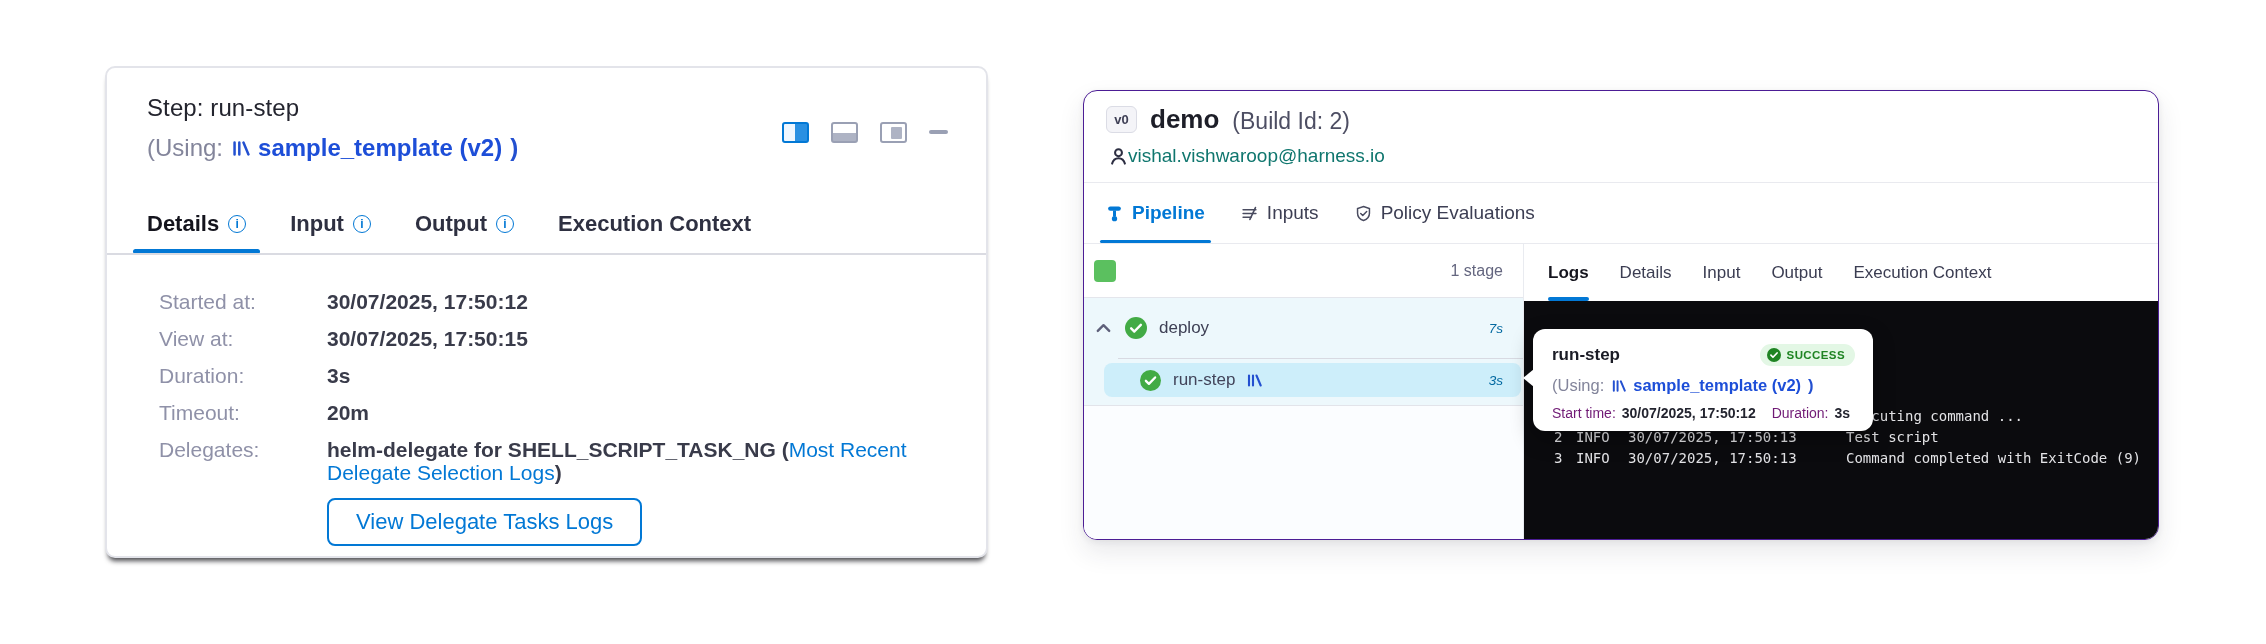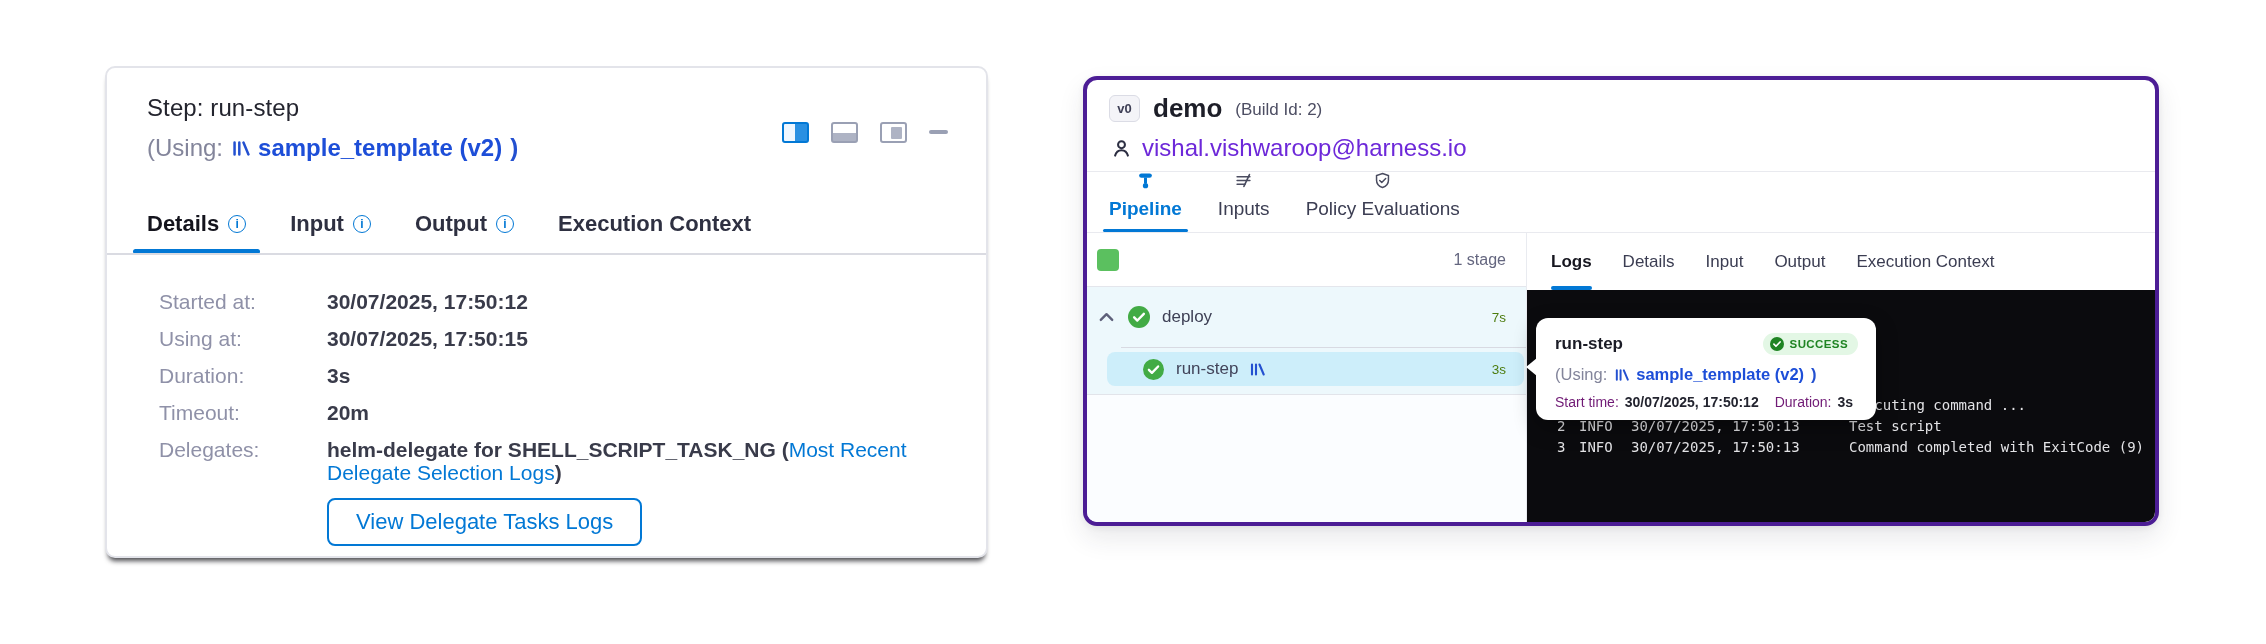--- a/index.html
+++ b/index.html
@@ -45,53 +45,53 @@
   .d-link { color: #0278d5; font-weight: 400; cursor: pointer; }
   .lc-button-row { margin-left: 168px; margin-top: 10px; }
   .lc-button {
     display: inline-block; border: 2px solid #0278d5; color: #0278d5; background: #fff;
     border-radius: 8px; font-size: 22px; font-weight: 400; padding: 9px 27px; cursor: pointer;
     font-family: "Liberation Sans", sans-serif;
   }
 
   
   .right-card {
-    position: absolute; left: 1083px; top: 76px; width: 1076px; height: 450px;
-    background: #fff; border: 4px solid #4c1d95; border-radius: 14px; overflow: hidden;
+    position: absolute; left: 1083px; top: 90px; width: 1076px; height: 450px;
+    background: #fff; border: 1px solid #4c1d95; border-radius: 14px; overflow: hidden;
     box-shadow: 0 2px 6px rgba(40,40,60,0.07), 0 12px 26px rgba(40,40,60,0.10);
   }
   .rc-header { position: absolute; top: 0; left: 0; right: 0; height: 92px; border-bottom: 1px solid #e9eaef; }
   .rc-title-row { position: absolute; top: 13px; left: 22px; display: flex; align-items: center; gap: 13px; }
   .v-badge { min-width: 31px; height: 27px; padding: 0 6px; background: #f4f4f8; border: 1px solid #dbdce5;
              border-radius: 6px; font-size: 13px; font-weight: 600; color: #3e3f55;
              display: inline-flex; align-items: center; justify-content: center; }
   .rc-title { font-size: 26px; font-weight: 700; color: #1d1e28; }
-  .rc-buildid { font-size: 17px; color: #4d4e63; padding-top: 3px; }
-  .rc-user-row { position: absolute; top: 54px; left: 25px; display: flex; align-items: center; gap: 11px;
-                 font-size: 24px; color: #6d28d9; }
+  .rc-buildid { font-size: 23px; color: #4d4e63; padding-top: 3px; }
+  .rc-user-row { position: absolute; top: 54px; left: 25px; display: flex; align-items: center; 
+                 font-size: 19px; color: #0f766e; }
 
   .rc-tabs { position: absolute; top: 92px; left: 0; right: 0; height: 61px; border-bottom: 1px solid #e9eaef;
              display: flex; align-items: center; gap: 36px; padding-left: 22px; }
   .rc-tab { position: relative; height: 100%; display: flex; align-items: center; gap: 9px;
-            font-size: 19px; font-weight: 500; color: #3c3e53; cursor: pointer; flex-direction: column; }
+            font-size: 19px; font-weight: 500; color: #3c3e53; cursor: pointer; }
   .rc-tab.active { color: #0278d5; font-weight: 600; }
   .rc-tab.active::after { content: ""; position: absolute; left: -6px; right: -6px; bottom: 0; height: 3px;
             background: #0278d5; border-radius: 2px; }
 
   .rc-body { position: absolute; top: 153px; left: 0; right: 0; bottom: 0; display: flex; }
 
   .stage-col { width: 440px; background: #fbfdff; border-right: 1px solid #e9ebf0; display: flex; flex-direction: column; }
   .stage-head { height: 54px; background: #fff; border-bottom: 1px solid #e4e6ec;
                 display: flex; align-items: center; justify-content: space-between; padding: 0 20px 0 10px; }
   .stage-square { width: 22px; height: 22px; background: #5bc05f; border-radius: 4px; cursor: pointer; }
   .stage-count { font-size: 16px; color: #64667f; }
   .tree-block { background: #edf8fc; border-bottom: 1px solid #e2e4ea; padding-bottom: 8px; }
   .row-deploy { height: 60px; display: flex; align-items: center; padding: 0 20px 0 10px; gap: 12px; cursor: pointer; }
   .tree-name { font-size: 17px; color: #3e4055; font-weight: 500; flex: 1; display: flex; align-items: center; gap: 11px; }
-  .tree-dur { font-size: 13.5px; color: #4d7c0f; }
+  .tree-dur { font-size: 13.5px; color: #0369a1; font-style: italic; }
   .tree-div { margin-left: 34px; border-bottom: 1px solid #d8dae2; }
   .row-runstep { margin: 4px 2px 0 20px; height: 34px; background: #cdeefa; border-radius: 8px;
                  display: flex; align-items: center; padding: 0 18px 0 36px; gap: 12px; cursor: pointer; }
   .row-runstep .tree-name { color: #42445a; }
 
   .console-col { flex: 1; display: flex; flex-direction: column; background: #fff; }
   .console-tabs { height: 57px; display: flex; align-items: center; gap: 31px; padding-left: 24px; }
   .c-tab { position: relative; height: 100%; display: flex; align-items: center;
            font-size: 17px; font-weight: 500; color: #3b3d52; cursor: pointer; }
   .c-tab.active { font-weight: 700; color: #15151e; }
@@ -171,21 +171,21 @@
       </div>
     </nav>
     <div class="lc-divider"></div>
 
     <div class="lc-body">
       <div class="d-row">
         <span class="d-label">Started at:</span>
         <span class="d-value">30/07/2025, 17:50:12</span>
       </div>
       <div class="d-row">
-        <span class="d-label">Using at:</span>
+        <span class="d-label">View at:</span>
         <span class="d-value">30/07/2025, 17:50:15</span>
       </div>
       <div class="d-row">
         <span class="d-label">Duration:</span>
         <span class="d-value">3s</span>
       </div>
       <div class="d-row">
         <span class="d-label">Timeout:</span>
         <span class="d-value">20m</span>
       </div>

